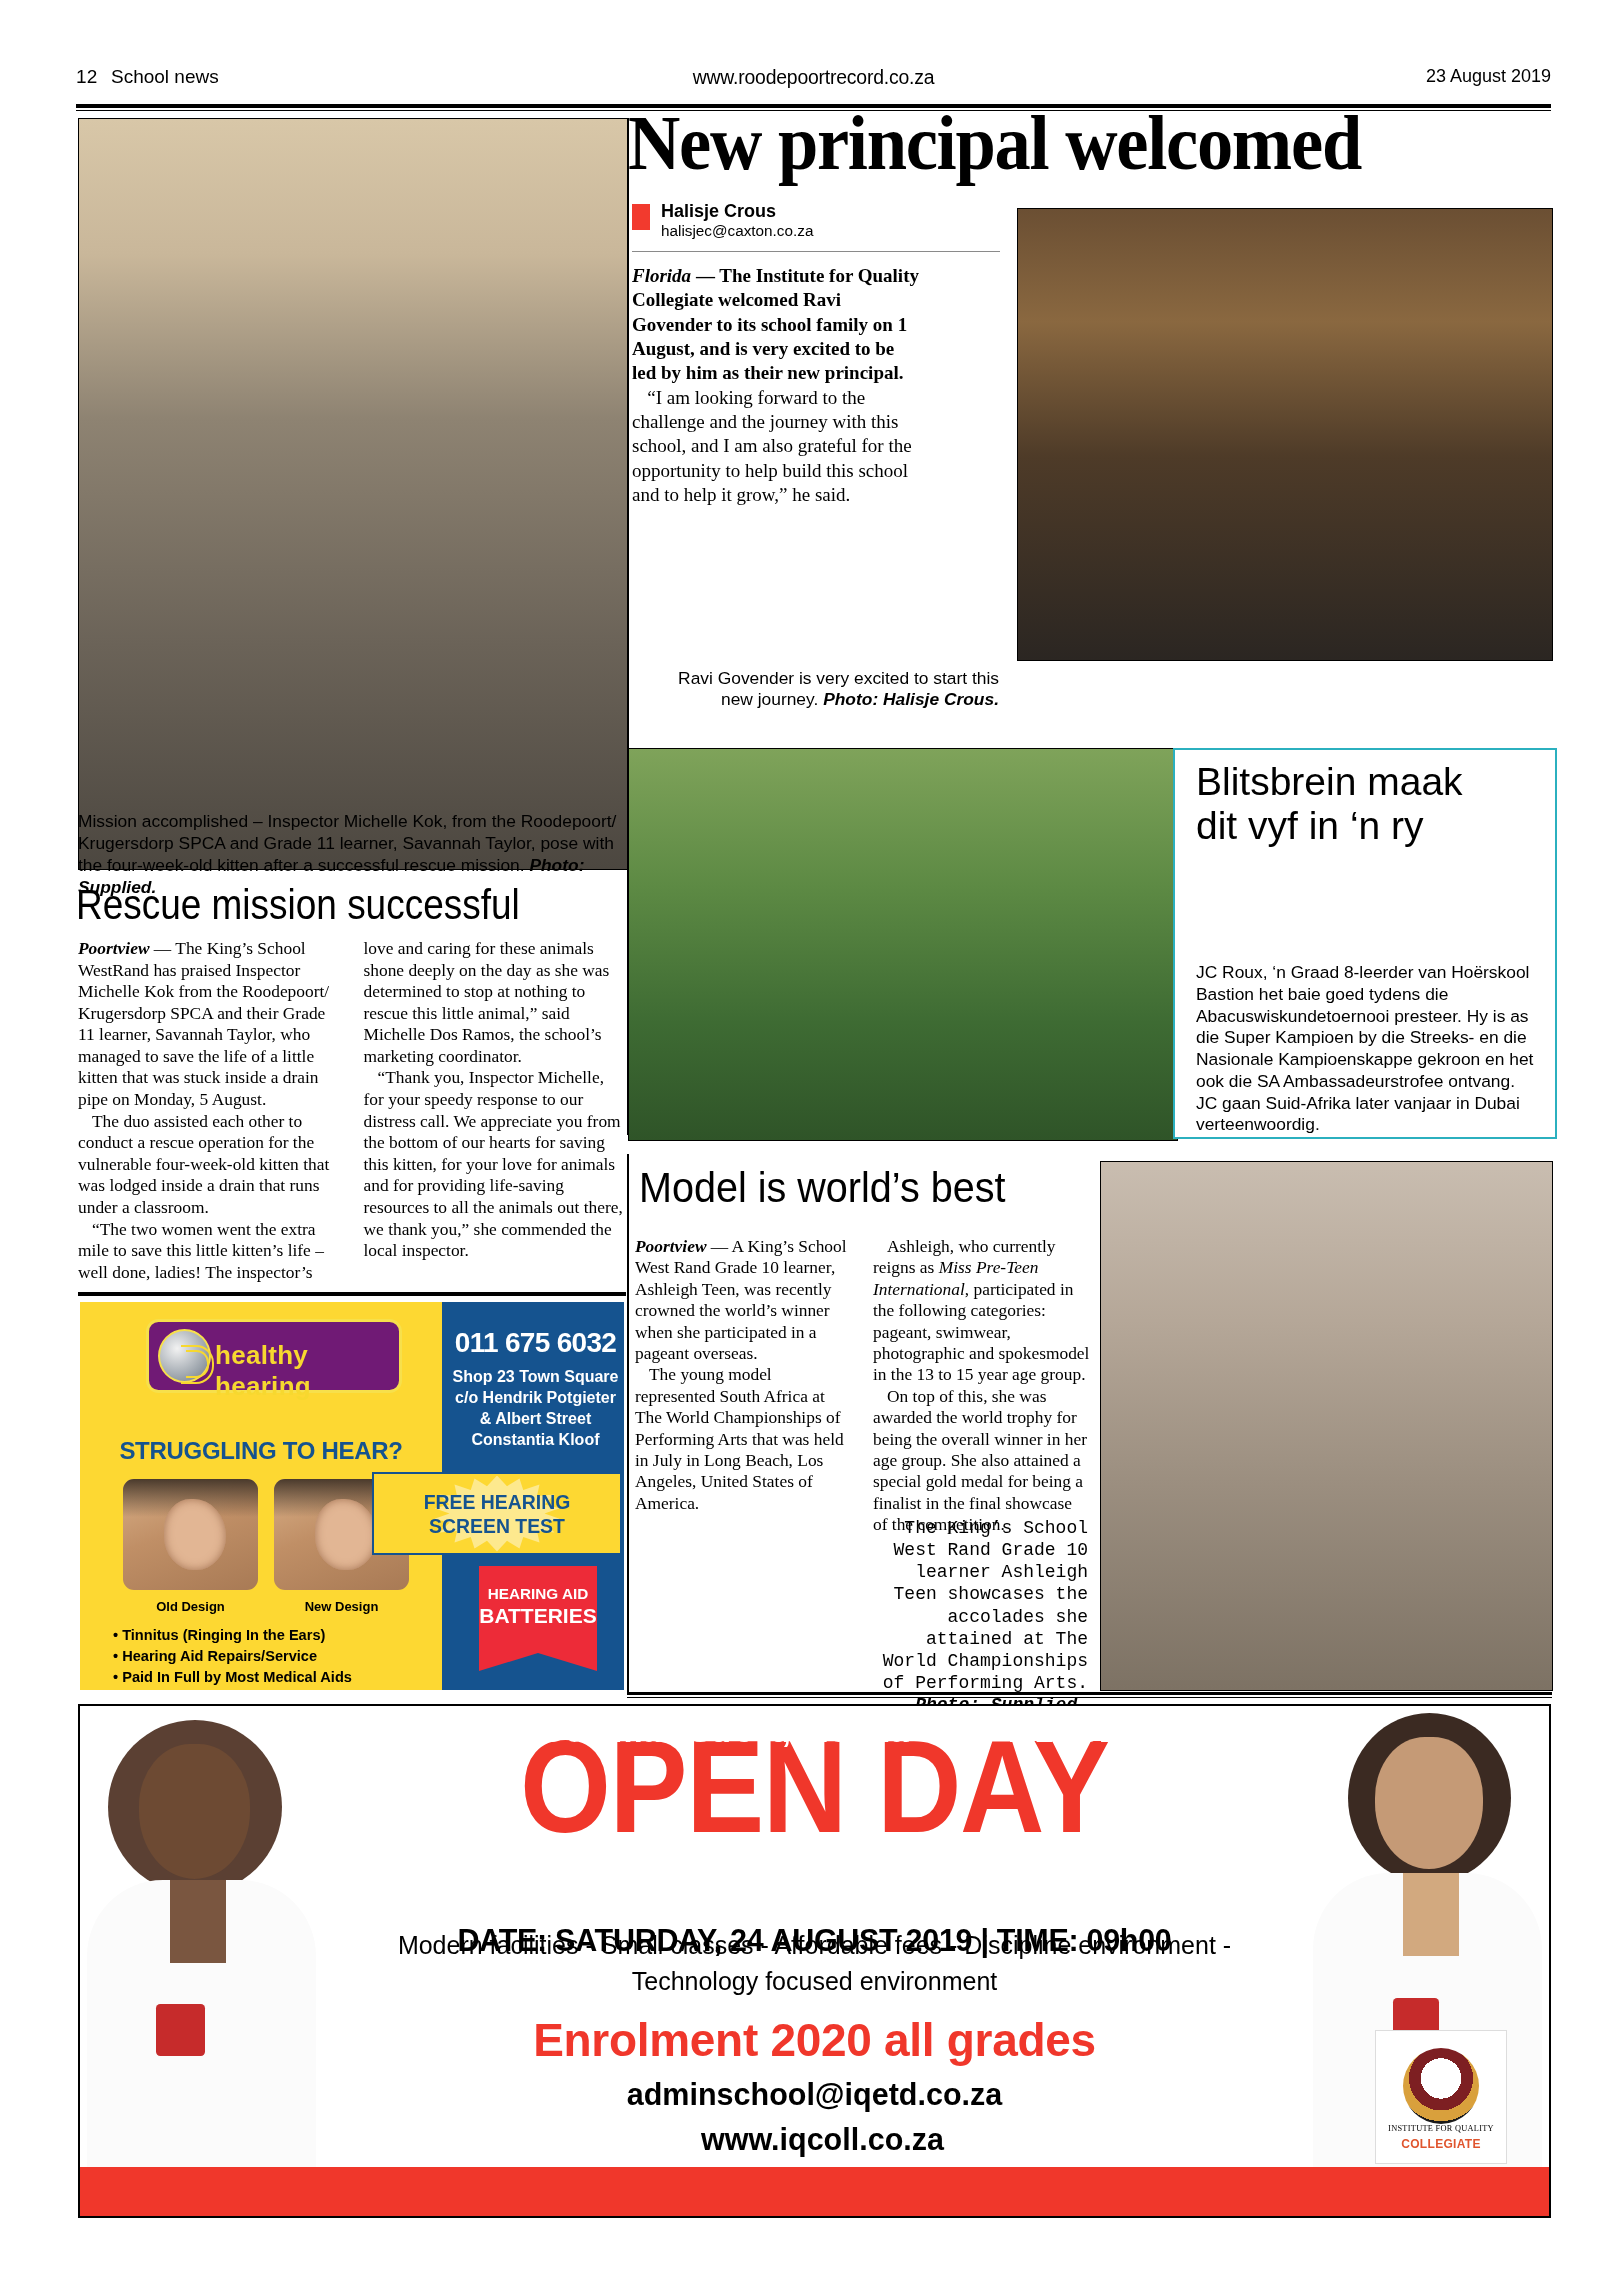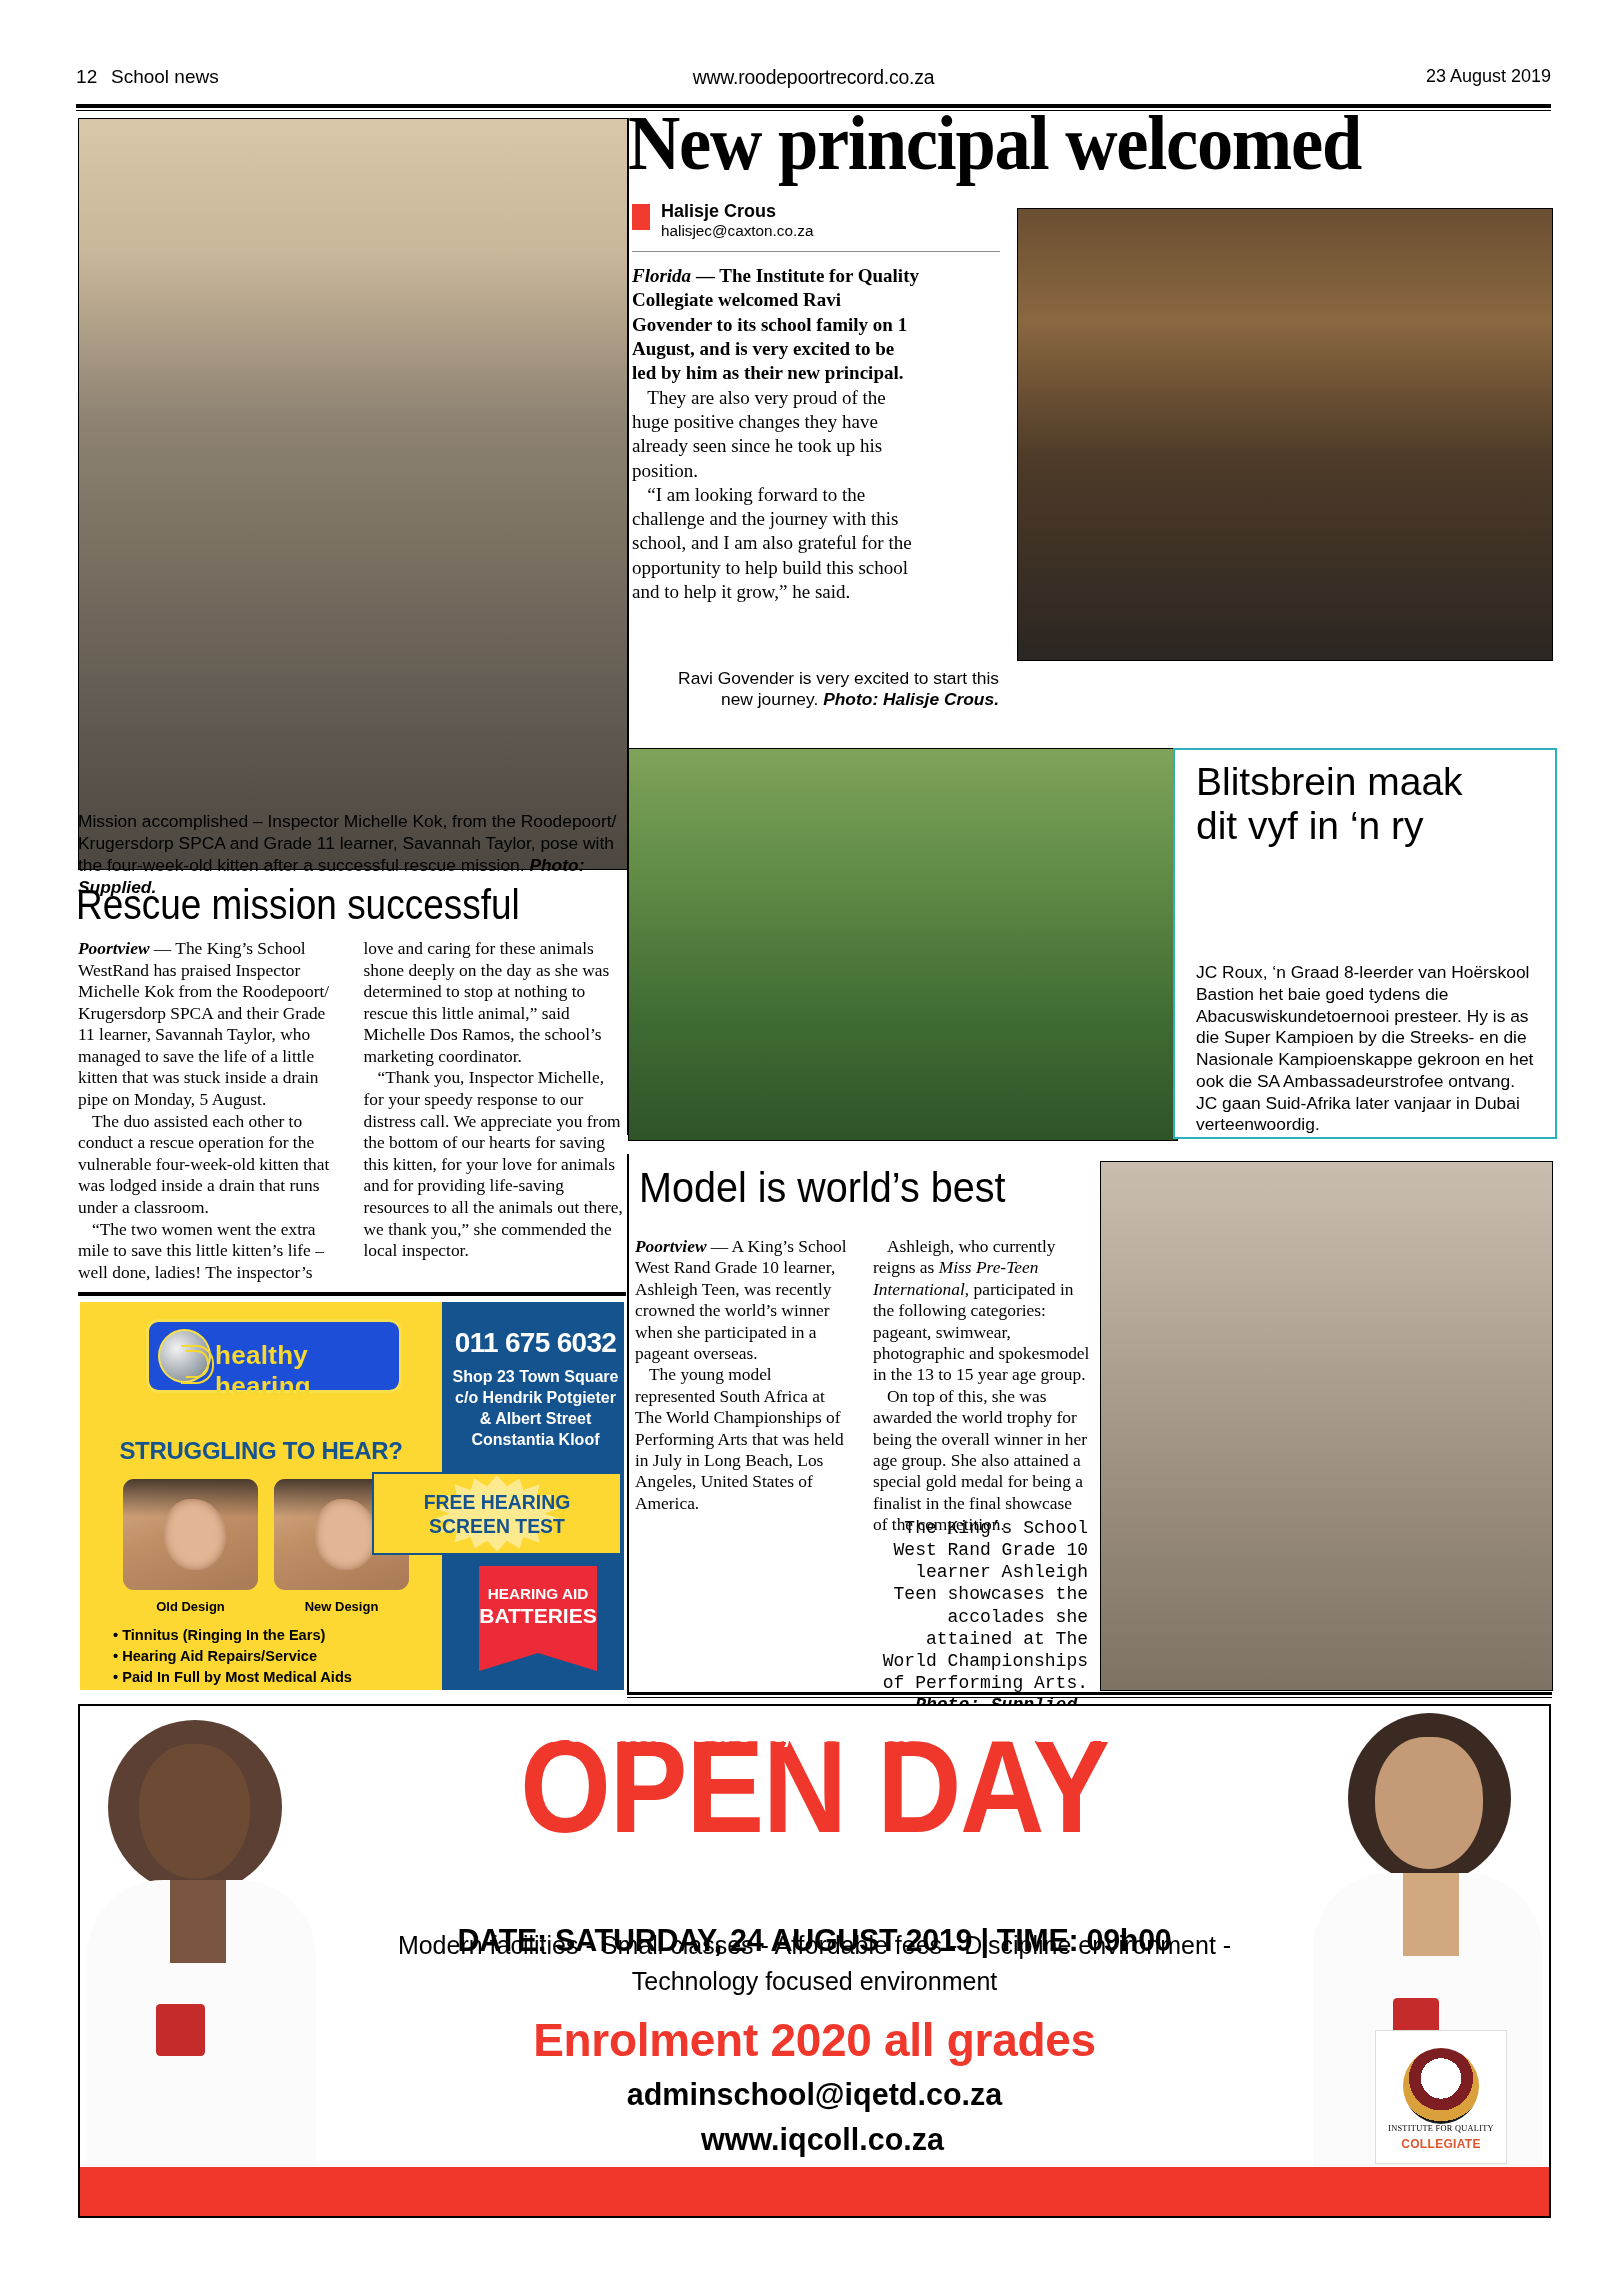--- a/index.html
+++ b/index.html
@@ -111,21 +111,21 @@
   .model-rule-b2{position:absolute;left:627px;top:1697px;width:925px;height:1.4px;background:#000;}
 
   
   .vdiv1{position:absolute;left:627px;top:118px;width:2.1px;height:1017px;background:#000;}
 
   
   .ad-hear{position:absolute;left:78px;top:1300px;width:548px;height:392px;
       background:#fdd832;border:2.1px solid #fff;box-sizing:border-box;overflow:hidden;}
   .ad-hear-rule{position:absolute;left:78px;top:1292px;width:548px;height:3.5px;background:#000;}
   .hh-logo{position:absolute;left:66px;top:17.4px;width:250px;height:68px;
-      background:#1d4ed8;border:3.5px solid #f7e04b;border-radius:12.5px;}
+      background:#701a75;border:3.5px solid #f7e04b;border-radius:12.5px;}
   .hh-logo-ear{position:absolute;left:9px;top:6.2px;width:49px;height:50px;border-radius:50%;
       background:radial-gradient(circle at 35% 35%,#f2f2f2,#9aa2aa 65%,#6d757d);border:2.1px solid #f7e04b;}
   .hh-logo-wave{position:absolute;left:21px;top:14px;width:30.5px;height:35px;
       border-right:2.8px solid #f7d82f;border-top:2.8px solid #f7d82f;border-bottom:2.8px solid #f7d82f;
       border-radius:0 18px 18px 0;}
   .hh-logo-wave2{position:absolute;left:26px;top:19.4px;width:21px;height:23.6px;
       border-right:2.8px solid #f7d82f;border-top:2.8px solid #f7d82f;border-bottom:2.8px solid #f7d82f;
       border-radius:0 12.5px 12.5px 0;}
   .hh-logo-txt{position:absolute;left:66px;top:18px;font-family:"Liberation Sans",sans-serif;
       font-weight:bold;font-size:26px;color:#f7d82f;letter-spacing:0.3px;}
@@ -243,21 +243,20 @@
 
   <div class="byline">
     <span class="by-sq"></span>
     <span class="by-name">Halisje Crous</span>
     <span class="by-mail">halisjec@caxton.co.za</span>
     <span class="by-rule"></span>
   </div>
 
   <div class="art1">
     <p class="lead"><span class="place">Florida</span><span> — The Institute for Quality Collegiate welcomed Ravi Govender to its school family on 1 August, and is very excited to be led by him as their new principal.</span></p>
-    <p>They are also very proud of the huge positive changes they have already seen since he took up his position.</p>
     <p>“I am looking forward to the challenge and the journey with this school, and I am also grateful for the opportunity to help build this school and to help it grow,” he said.</p>
   </div>
 
   <div class="ph ph-principal">
     <div class="inner fill-principal"></div>
   </div>
   <div class="cap-principal">
     <span>Ravi Govender is very excited to start this new journey. </span><b>Photo: Halisje Crous.</b>
   </div>
 

